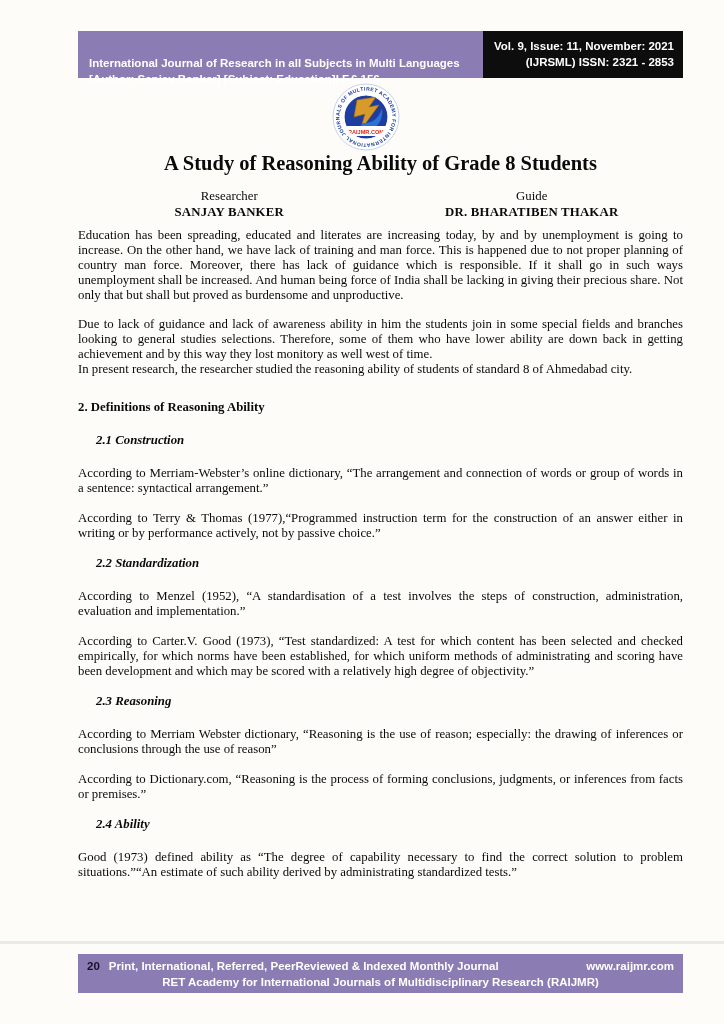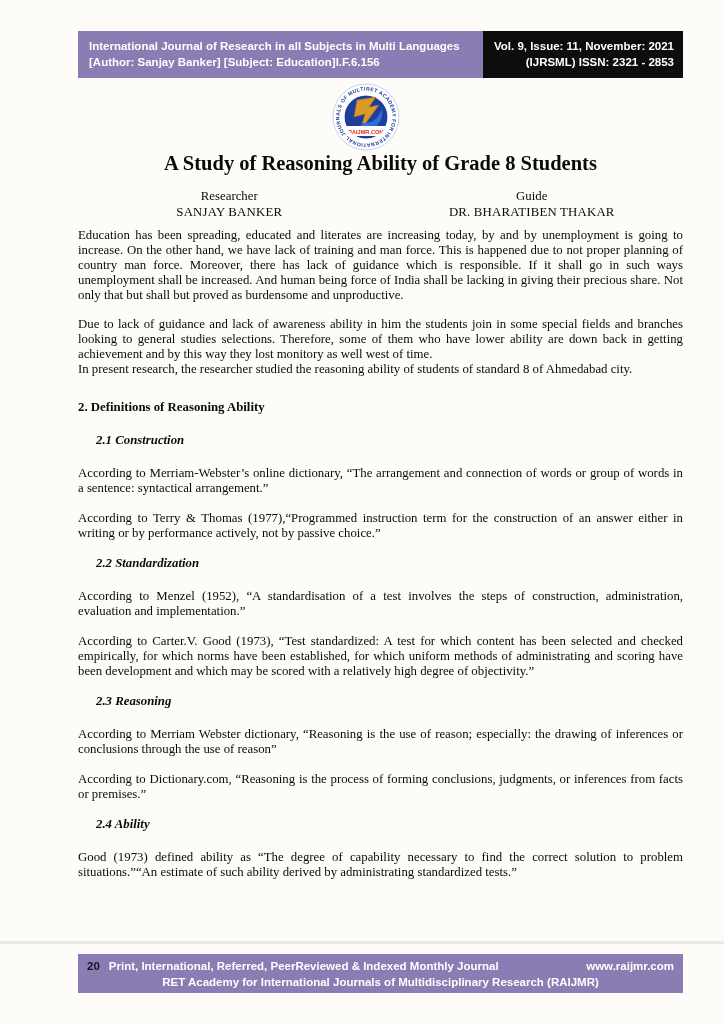--- a/index.html
+++ b/index.html
@@ -14,41 +14,41 @@
     background:#fdfcf9;overflow:hidden;
   }
   
   .header-row{
     position:absolute;left:78px;top:31px;width:605px;height:47px;
     display:flex;font-family:"Liberation Sans","DejaVu Sans",sans-serif;
     font-weight:bold;font-size:11.5px;line-height:16px;
   }
   .header-left{
     flex:0 0 405px;background:#8b7cb3;color:#ffffff;
-    padding:7px 8px 0 11px;box-sizing:border-box;
+    padding:24px 8px 0 11px;box-sizing:border-box;
   }
   .header-right{
     flex:1;background:#0d0d0d;color:#ffffff;text-align:right;
     padding:7px 9px 0 4px;box-sizing:border-box;
   }
   
   .logo-wrap{
     position:absolute;left:332px;top:83px;width:68px;height:68px;
   }
   
   .article-title{
     position:absolute;left:78px;top:152px;width:605px;
     text-align:center;font-size:20.5px;font-weight:bold;color:#0a0a0a;
   }
   .authors-row{
     position:absolute;left:78px;top:189px;width:605px;
     display:flex;font-size:12.8px;line-height:15.5px;color:#0a0a0a;
   }
   .author-col{flex:1;text-align:center;}
-  .author-name{font-weight:normal;letter-spacing:0.2px;}
+  .author-name{font-weight:bold;letter-spacing:0.2px;}
   
   .body-col{
     position:absolute;left:78px;top:228px;width:605px;
     font-size:12.8px;line-height:15px;color:#0a0a0a;
     text-align:justify;
   }
   .sec-heading{font-weight:bold;margin:0;}
   .sub-heading{font-weight:bold;font-style:italic;margin:18px;}
   .para{margin:0;}
   .mb{margin-bottom:14px;}

